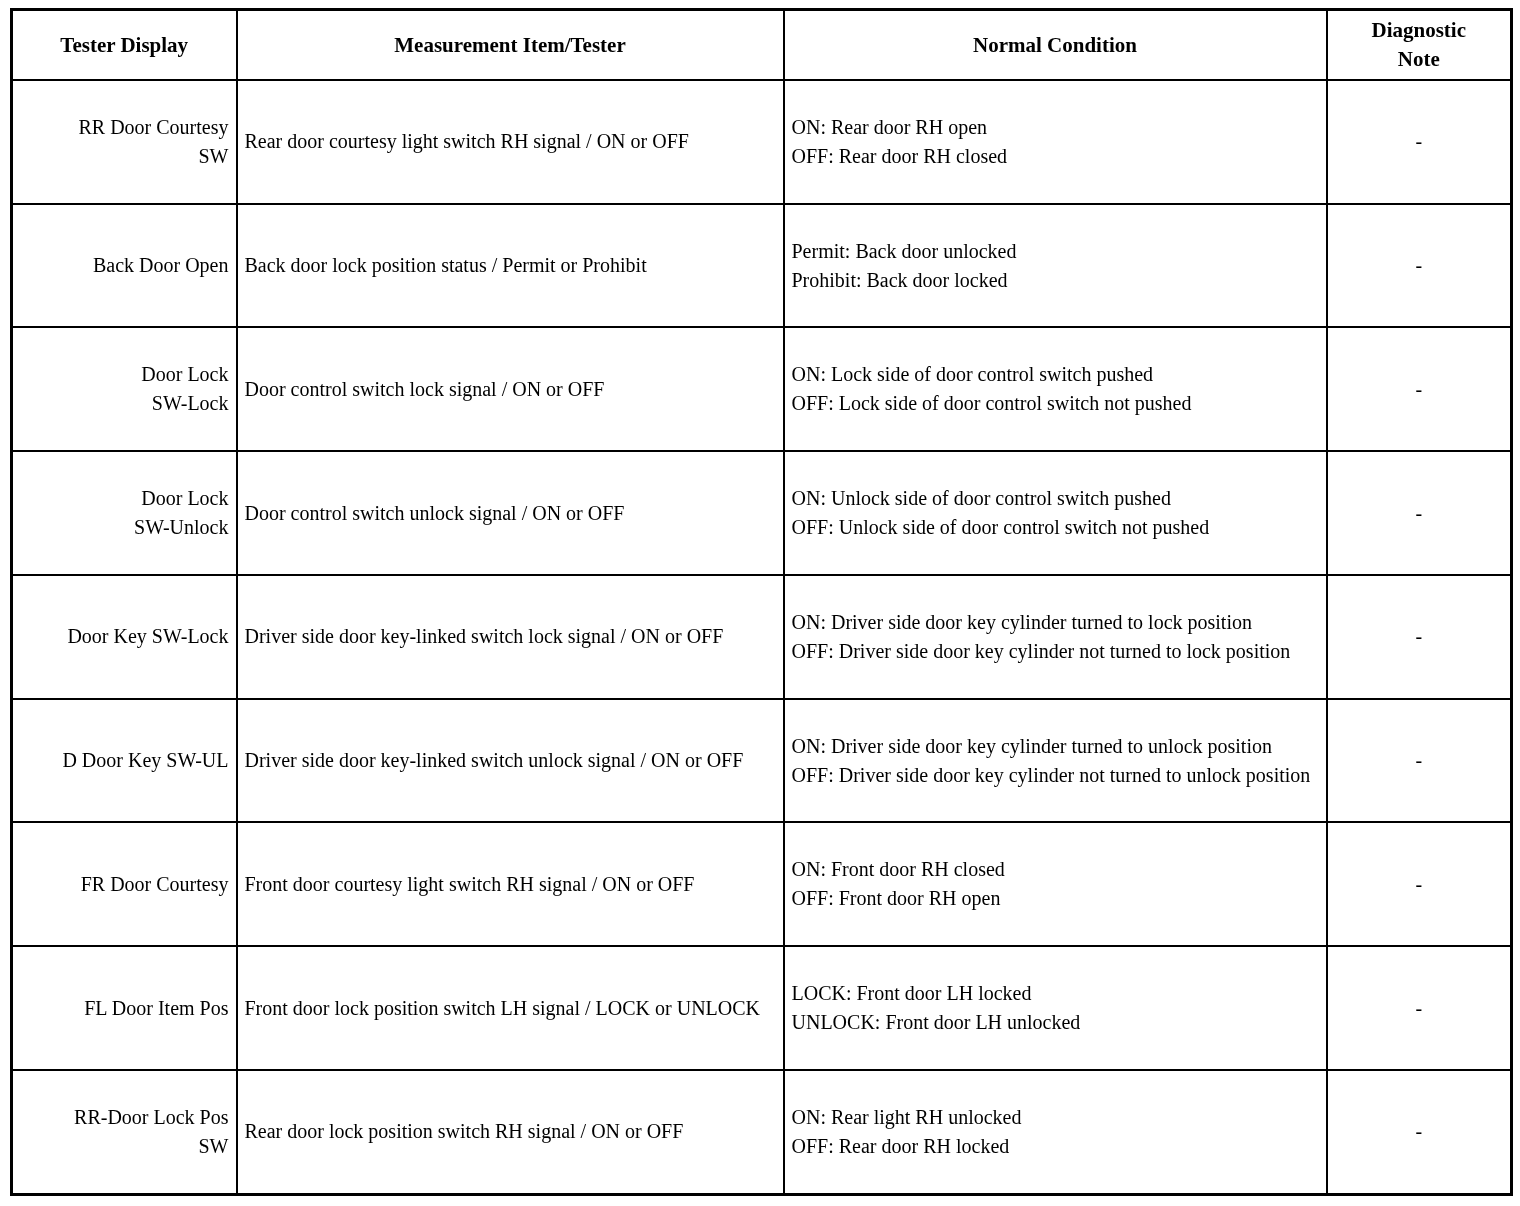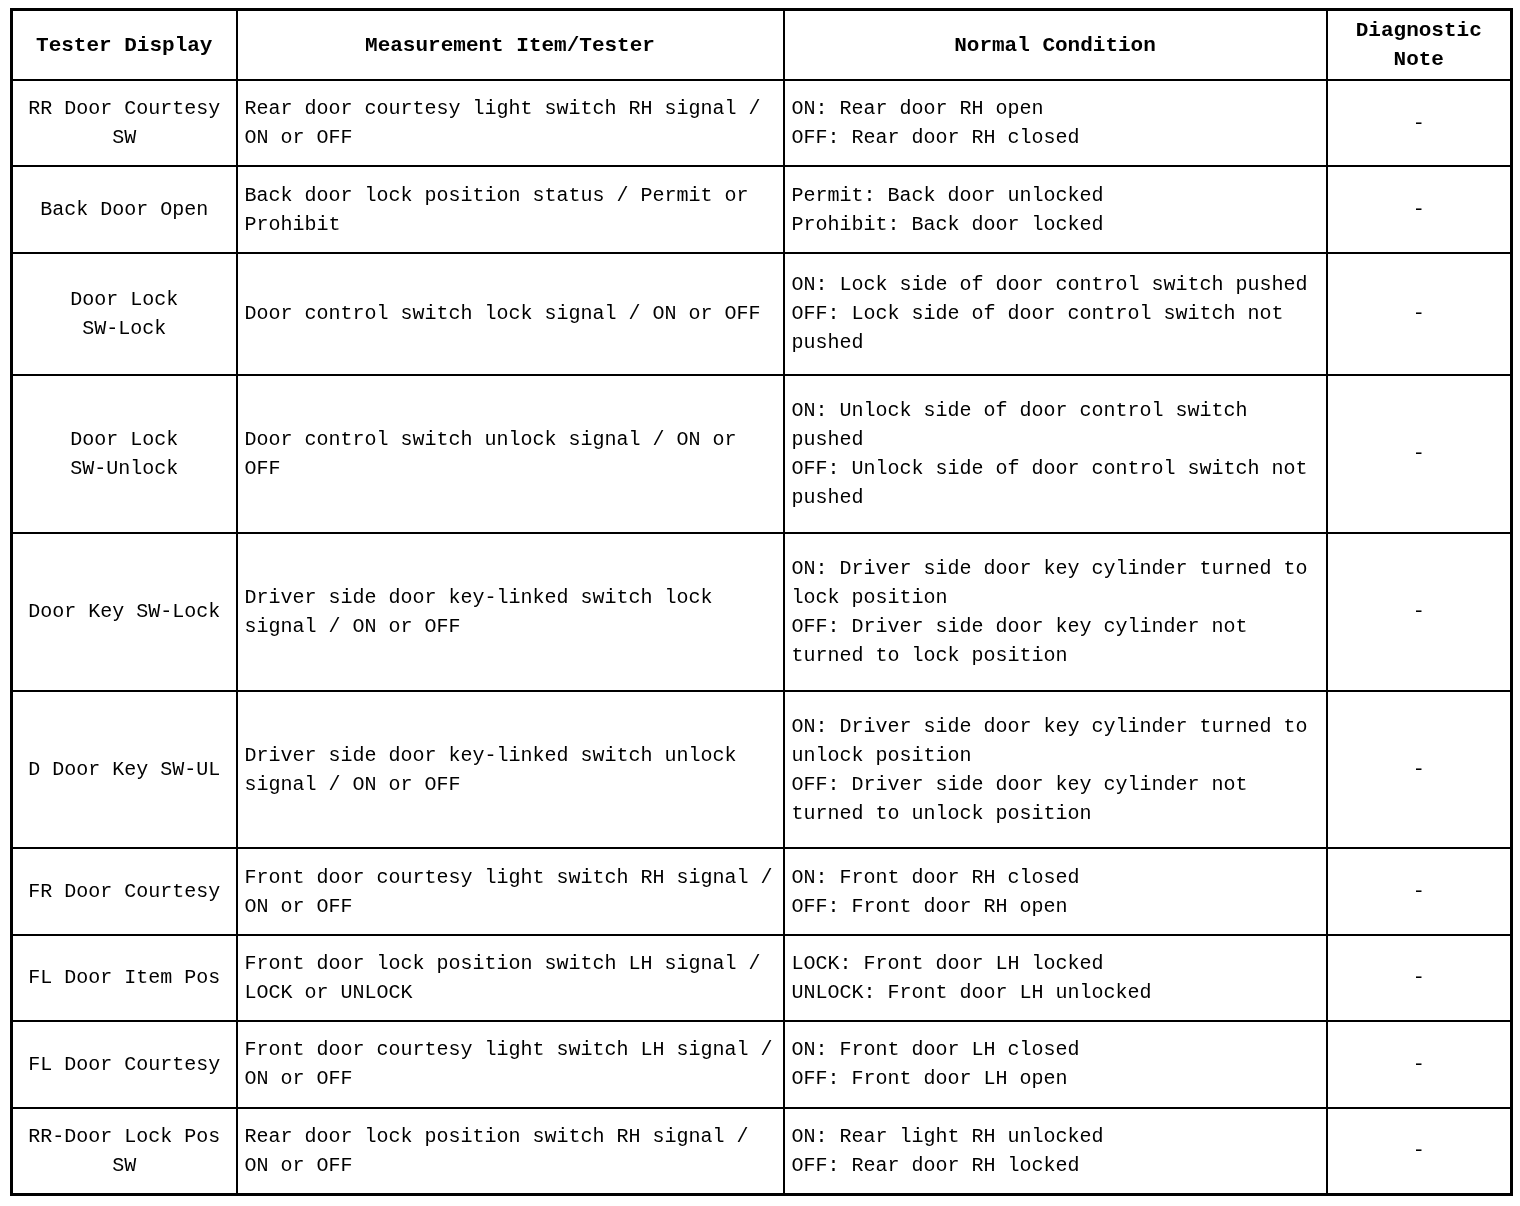--- a/index.html
+++ b/index.html
@@ -6,21 +6,21 @@
     margin: 0;
     padding: 0;
     background: #ffffff;
   }
   .page {
     width: 1520px;
     height: 1206px;
     box-sizing: border-box;
     padding: 8px 10px;
     background: #ffffff;
-    font-family: Liberation Mono, monospace;
+    font-family: Liberation Serif, serif;
     color: #000000;
   }
   table.diag {
     border-collapse: collapse;
     table-layout: fixed;
     width: 1500px;
     height: 1188px;
     border: 3px solid #000000;
   }
   table.diag th,
@@ -33,21 +33,21 @@
     white-space: pre-line;
     overflow: hidden;
     box-sizing: border-box;
   }
   table.diag th {
     font-weight: bold;
     text-align: center;
     font-size: 21px;
   }
   td.c-tester {
-    text-align: center;
+    text-align: right;
   }
   td.c-item,
   td.c-cond {
     text-align: left;
   }
   td.c-note {
     text-align: center;
   }
   col.w1 { width: 225px; }
   col.w2 { width: 547px; }
@@ -128,27 +128,20 @@
         <td class="c-note">-</td>
       </tr>
       <tr>
         <td class="c-tester">FL Door Item Pos</td>
         <td class="c-item">Front door lock position switch LH signal / LOCK or UNLOCK</td>
         <td class="c-cond">LOCK: Front door LH locked
 UNLOCK: Front door LH unlocked</td>
         <td class="c-note">-</td>
       </tr>
       <tr>
-        <td class="c-tester">FL Door Courtesy</td>
-        <td class="c-item">Front door courtesy light switch LH signal / ON or OFF</td>
-        <td class="c-cond">ON: Front door LH closed
-OFF: Front door LH open</td>
-        <td class="c-note">-</td>
-      </tr>
-      <tr>
         <td class="c-tester">RR-Door Lock Pos
 SW</td>
         <td class="c-item">Rear door lock position switch RH signal / ON or OFF</td>
         <td class="c-cond">ON: Rear light RH unlocked
 OFF: Rear door RH locked</td>
         <td class="c-note">-</td>
       </tr>
     </tbody>
   </table>
 </div>

